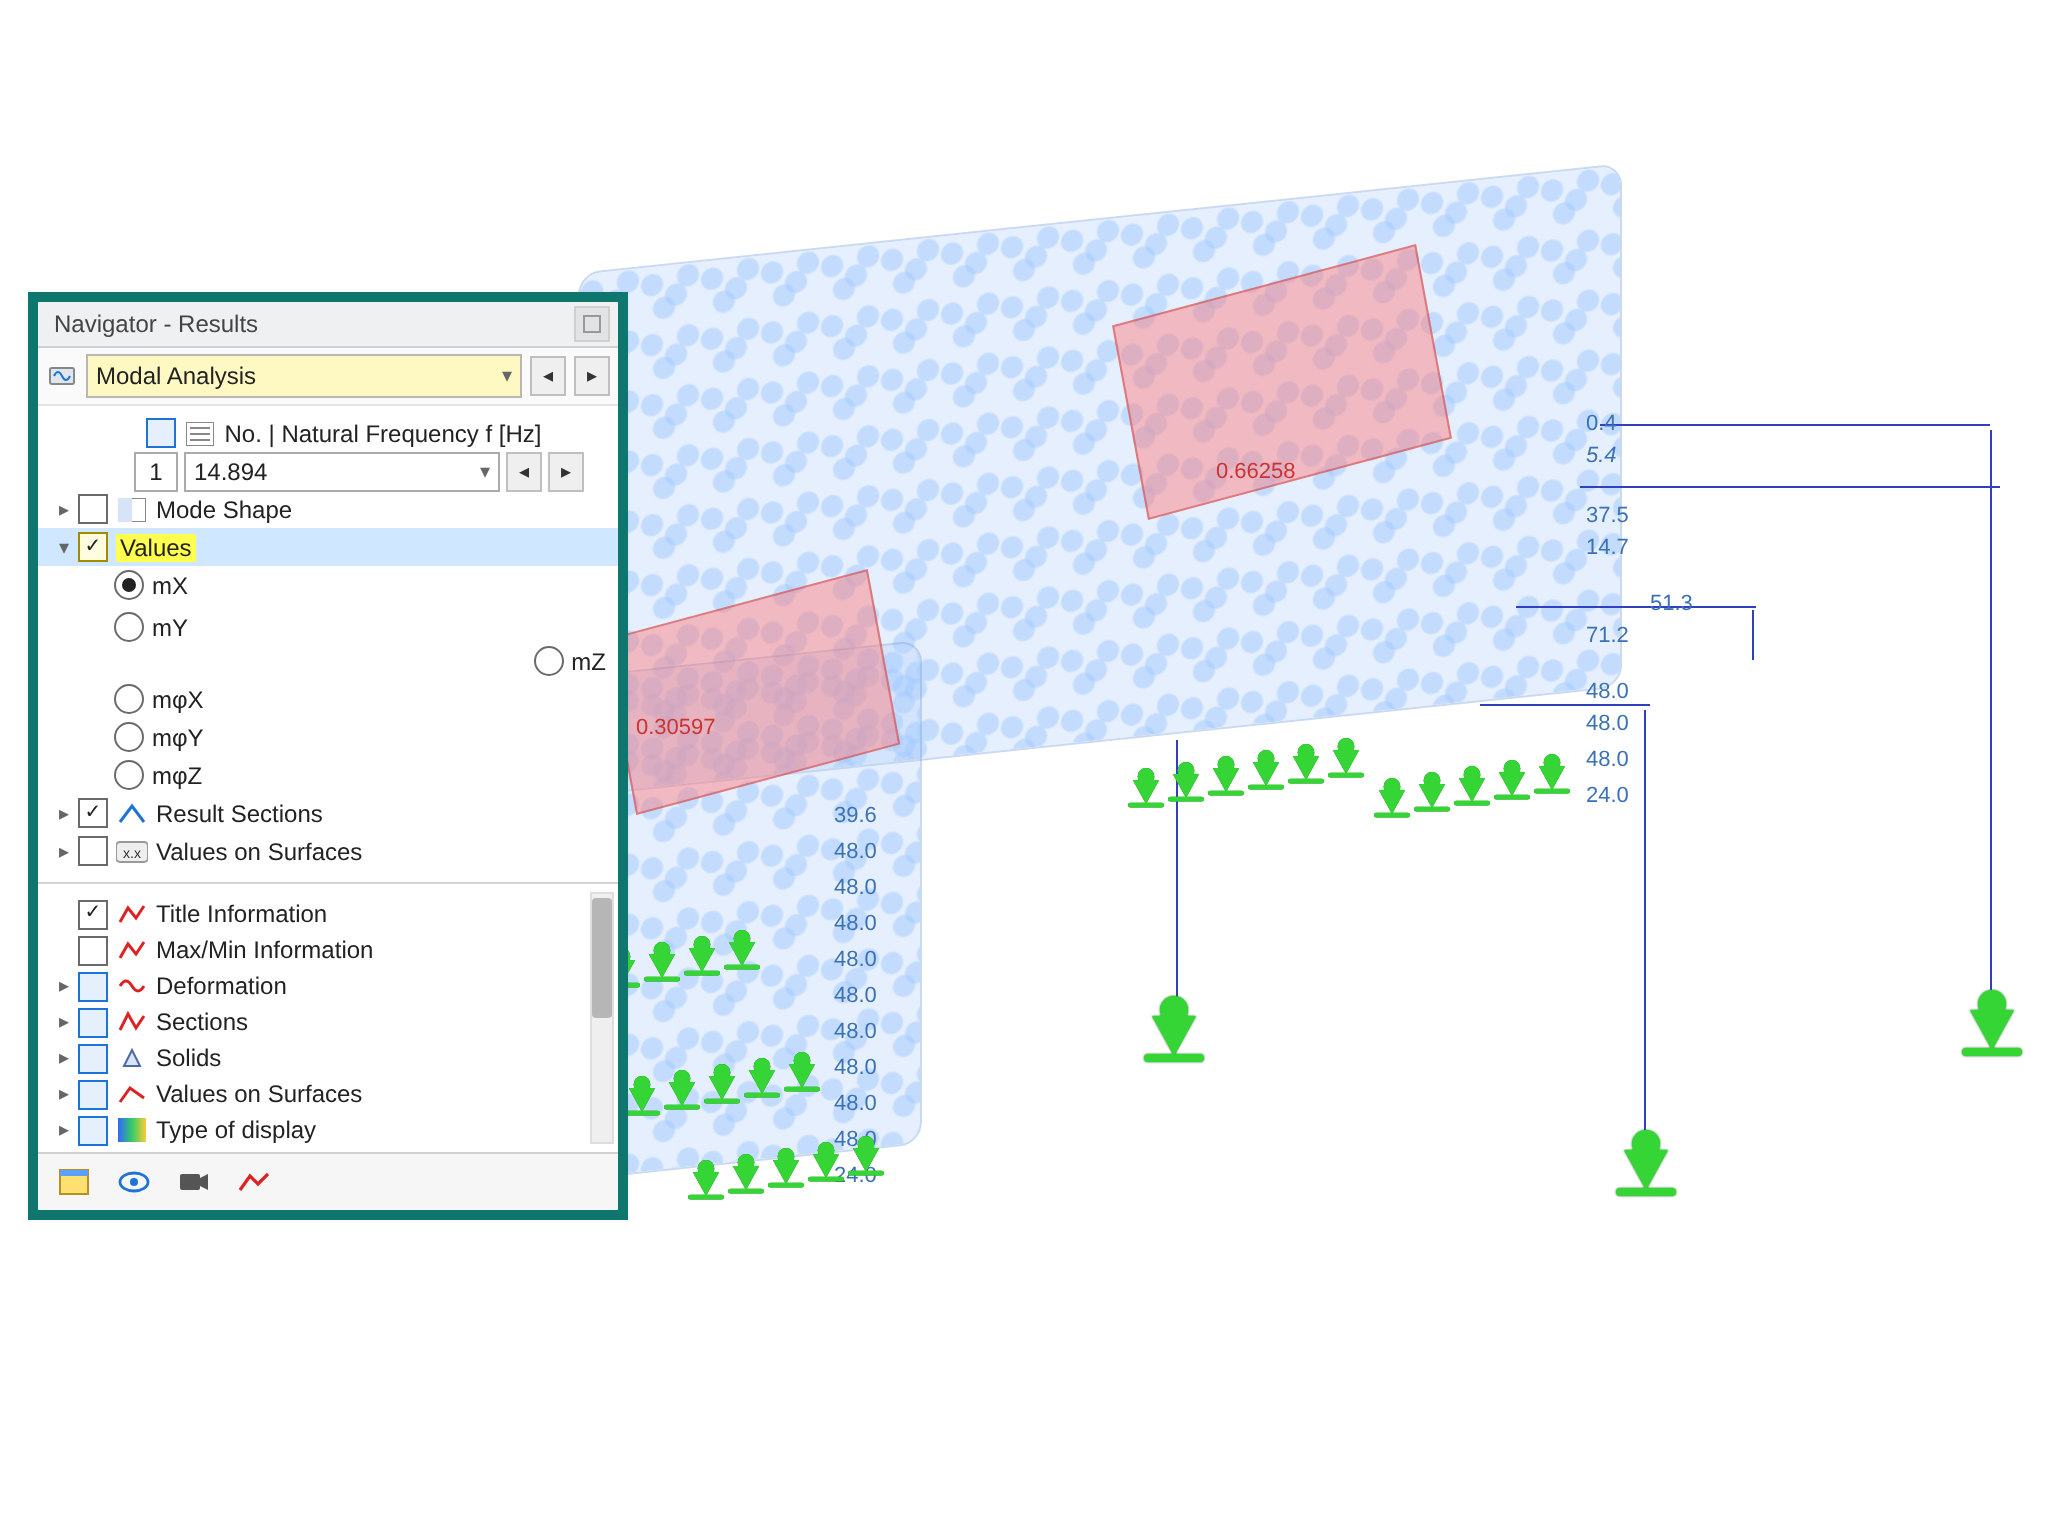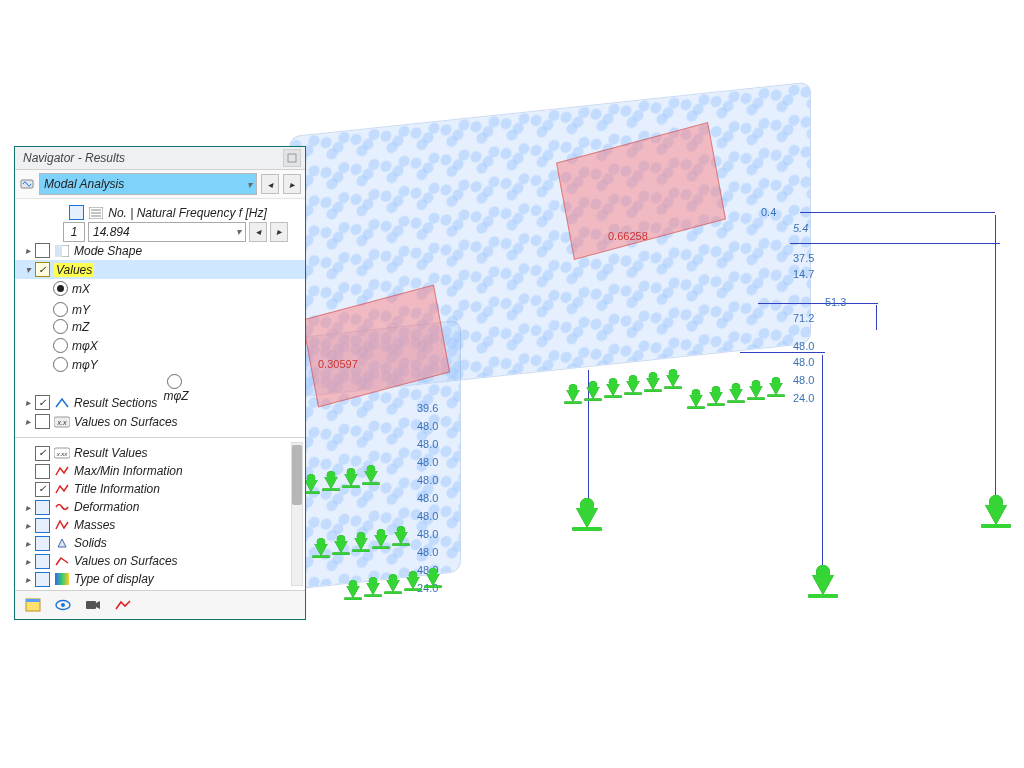--- a/index.html
+++ b/index.html
@@ -83,24 +83,23 @@
     background:#35d535;
     border-radius:2px;
   }
 
   
   .panel {
     position: absolute;
     left: 14px; top: 146px;
     width: 290px;
     background: #ffffff;
-    border: 1px solid #0f766e;
+    border: 5px solid #0f766e;
     z-index: 10;
     box-shadow: 0 0 0 1px rgba(0,0,0,0.02);
-    font-style: italic;
   }
   .panel-titlebar {
     display:flex; align-items:center;
     height:22px;
     padding:0 4px 0 8px;
     background:#eef0f2;
     border-bottom:1px solid #d0d0d0;
     color:#444;
     font-size:12px;
   }
@@ -118,21 +117,21 @@
     height:24px;
     padding:2px 4px;
     border-bottom:1px solid #e5e5e5;
     background:#fafafa;
     gap:4px;
   }
   .combo{
     flex:1;
     height:20px;
     border:1px solid #b8b8b8;
-    background:#7dd3fc;
+    background:#fef9c3;
     display:flex;align-items:center;
     padding:0 4px;
     font-size:12px;
     position:relative;
   }
   .combo .chev{margin-left:auto;color:#666;font-size:10px;}
   .mini-btn{
     width:16px;height:18px;
     border:1px solid #bfbfbf;
     background:#efefef;
@@ -228,21 +227,21 @@
 
   <div class="wire h" style="left:800px;top:212px;width:195px;"></div>
   <div class="wire h" style="left:790px;top:243px;width:210px;"></div>
   <div class="wire h" style="left:758px;top:303px;width:120px;"></div>
   <div class="wire h" style="left:740px;top:352px;width:85px;"></div>
   <div class="wire" style="left:995px;top:215px;height:280px;"></div>
   <div class="wire" style="left:876px;top:305px;height:25px;"></div>
   <div class="wire" style="left:822px;top:355px;height:210px;"></div>
   <div class="wire" style="left:588px;top:370px;height:130px;"></div>
 
-  <span class="num-label" style="left:761px;top:206px;">0.4</span>
+  <span class="num-label" style="left:793px;top:206px;">0.4</span>
   <span class="num-label" style="left:793px;top:222px;font-style:italic;">5.4</span>
   <span class="num-label" style="left:793px;top:252px;">37.5</span>
   <span class="num-label" style="left:793px;top:268px;">14.7</span>
   <span class="num-label" style="left:793px;top:296px;padding-left:32px;">51.3</span>
   <span class="num-label" style="left:793px;top:312px;">71.2</span>
   <span class="num-label" style="left:793px;top:340px;">48.0</span>
   <span class="num-label" style="left:793px;top:356px;">48.0</span>
   <span class="num-label" style="left:793px;top:374px;">48.0</span>
   <span class="num-label" style="left:793px;top:392px;">24.0</span>
 
@@ -368,33 +367,33 @@
     </div>
 
     <div class="row" style="padding-left:38px;">
       <div class="rb checked"></div>
       <span>mX</span>
     </div>
     <div class="row" style="padding-left:38px;align-items:flex-end;">
       <div class="rb"></div>
       <span>mY</span>
     </div>
-    <div class="row" style="padding-left:38px;">
+    <div class="row" style="padding-left:38px;justify-content:flex-end;">
       <div class="rb"></div>
       <span>mZ</span>
     </div>
     <div class="row" style="padding-left:38px;">
       <div class="rb"></div>
       <span>mφX</span>
     </div>
     <div class="row" style="padding-left:38px;">
       <div class="rb"></div>
       <span>mφY</span>
     </div>
-    <div class="row" style="padding-left:38px;flex-direction:column;">
+    <div class="row" style="padding-left:38px;">
       <div class="rb"></div>
       <span>mφZ</span>
     </div>
 
     <div class="row" style="padding-left:6px;">
       <span class="expander">▸</span>
       <div class="cb checked"></div>
       <span class="node-icon">
         <svg width="14" height="12" viewBox="0 0 14 12">
             <path d="M1 10 L7 2 L13 10" fill="none" stroke="#1e74d6" stroke-width="1.5"></path>
@@ -414,71 +413,61 @@
       </span>
       <span>Values on Surfaces</span>
     </div>
   </div>
 
   <div class="lower-area">
     <div class="scroll-track">
       <div class="scroll-thumb"></div>
     </div>
 
+
     <div class="row" style="padding-left:20px;">
       <div class="cb checked"></div>
       <span class="node-icon">
-        <svg width="16" height="12" viewBox="0 0 16 12">
-            <rect x="0" y="1" width="16" height="10" rx="2" fill="#fff" stroke="#999"></rect>
-            <text x="8" y="9" font-size="6" text-anchor="middle" fill="#333">x.xx</text>
-          </svg>
-      </span>
-      <span>Result Values</span>
+        <svg width="14" height="12" viewBox="0 0 14 12">
+            <path d="M1 10 L5 3 L9 8 L13 2" fill="none" stroke="#d22" stroke-width="1.5"></path>
+          </svg>
+      </span>
+      <span>Title Information</span>
     </div>
 
     <div class="row" style="padding-left:20px;">
       <div class="cb"></div>
       <span class="node-icon">
         <svg width="14" height="12" viewBox="0 0 14 12">
             <path d="M1 10 L5 3 L9 8 L13 2" fill="none" stroke="#d22" stroke-width="1.5"></path>
           </svg>
       </span>
       <span>Max/Min Information</span>
     </div>
 
-    <div class="row" style="padding-left:20px;">
-      <div class="cb checked"></div>
-      <span class="node-icon">
-        <svg width="14" height="12" viewBox="0 0 14 12">
-            <path d="M1 10 L5 3 L9 8 L13 2" fill="none" stroke="#d22" stroke-width="1.5"></path>
-          </svg>
-      </span>
-      <span>Title Information</span>
-    </div>
-
     <div class="row" style="padding-left:6px;">
       <span class="expander">▸</span>
       <div class="cb blue"></div>
       <span class="node-icon">
         <svg width="14" height="12" viewBox="0 0 14 12">
             <path d="M1 6 Q4 1 7 6 T13 6" fill="none" stroke="#d22" stroke-width="1.5"></path>
           </svg>
       </span>
       <span>Deformation</span>
     </div>
 
     <div class="row" style="padding-left:6px;">
       <span class="expander">▸</span>
       <div class="cb blue"></div>
       <span class="node-icon">
         <svg width="14" height="12" viewBox="0 0 14 12">
             <path d="M1 10 L5 2 L9 9 L13 3" fill="none" stroke="#d22" stroke-width="1.5"></path>
           </svg>
       </span>
-      <span>Masses</span>
+      <span>Sections</span>
     </div>
 
     <div class="row" style="padding-left:6px;">
       <span class="expander">▸</span>
       <div class="cb blue"></div>
       <span class="node-icon">
         <svg width="14" height="12" viewBox="0 0 14 12">
             <polygon points="3,10 7,2 11,10" fill="#d9e4f5" stroke="#4a6aa8"></polygon>
           </svg>
       </span>

